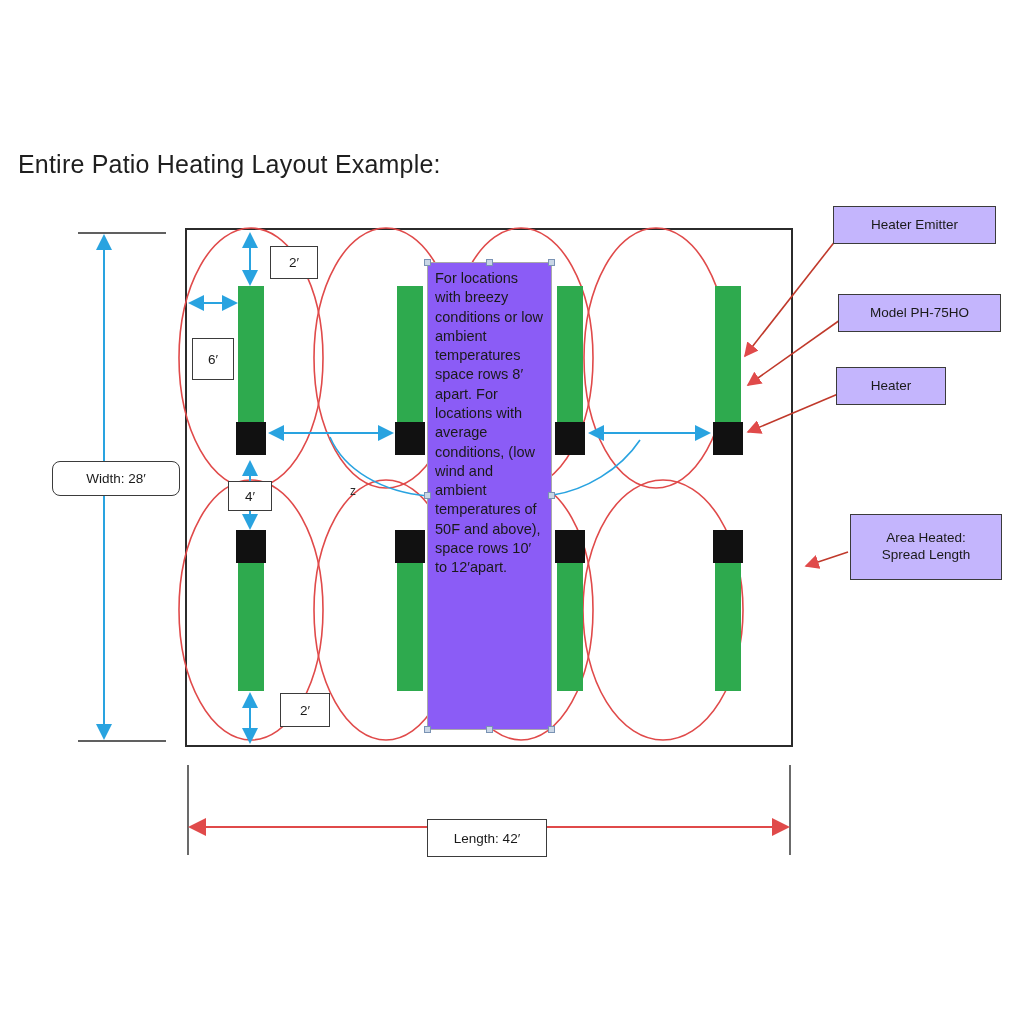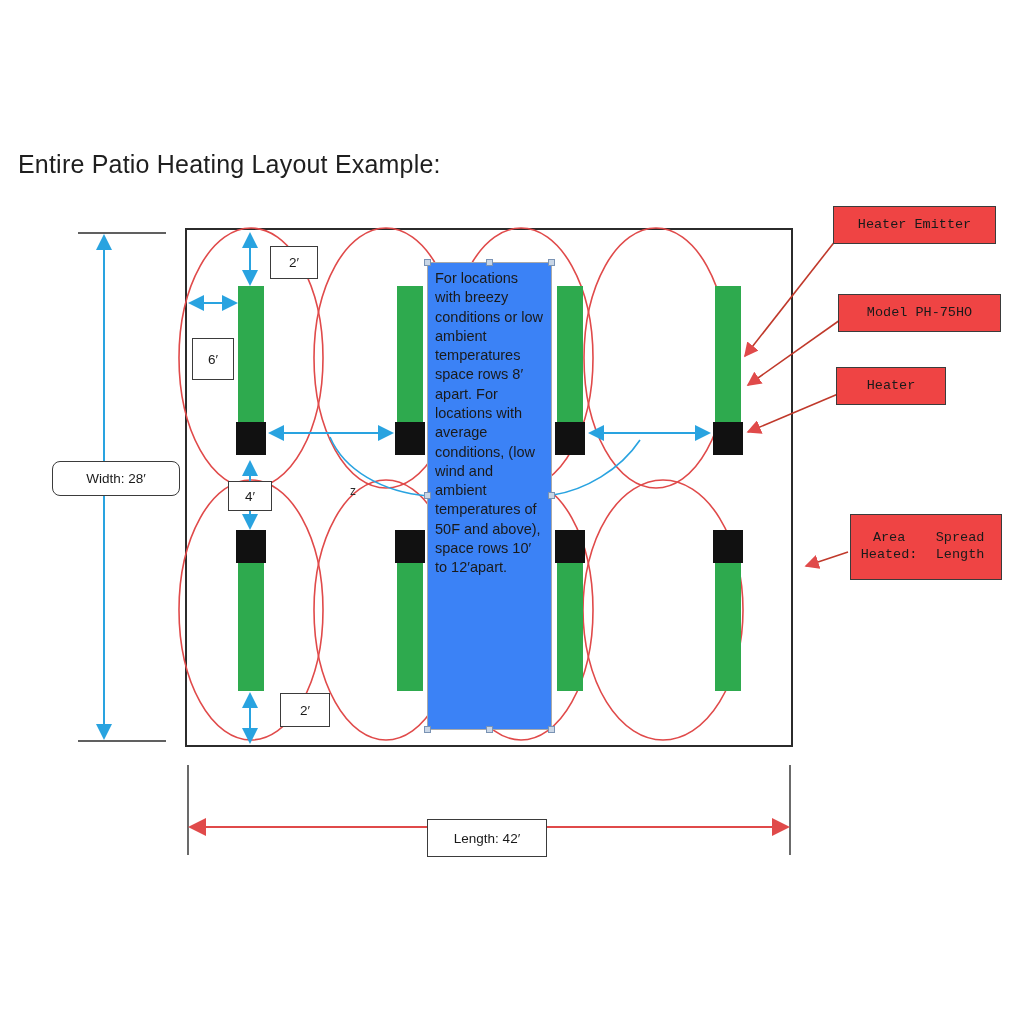--- a/index.html
+++ b/index.html
@@ -33,52 +33,51 @@
   svg#diagram {
     position: absolute;
     left: 0;
     top: 0;
     width: 1024px;
     height: 1024px;
   }
   
   .boxlabel {
     position: absolute;
-    background: #ef4444;
+    background: #c4b5fd;
     border: 1px solid #3b3b3b;
     box-sizing: border-box;
     display: flex;
     align-items: center;
     justify-content: center;
     text-align: center;
     font-size: 13.5px;
     color: #1a1a1a;
     line-height: 1.25;
     padding: 10px 4px;
-    font-family: Liberation Mono, monospace;
   }
   .dimlabel {
     position: absolute;
     background: #ffffff;
     border: 1px solid #3b3b3b;
     box-sizing: border-box;
     display: flex;
     align-items: center;
     justify-content: center;
     font-size: 13.5px;
     color: #1a1a1a;
   }
   
   #textframe {
     position: absolute;
     left: 427px;
     top: 262px;
     width: 125px;
     height: 468px;
-    background: #3b82f6;
+    background: #8b5cf6;
     border: 1px solid #a9a9a9;
     box-sizing: border-box;
     padding: 6px 6px 4px 7px;
     font-size: 14.5px;
     line-height: 1.33;
     color: #1a1a1a;
     overflow: hidden;
   }
   .handle {
     position: absolute;
@@ -199,21 +198,21 @@
       <line x1="848" y1="552" x2="806" y2="566" marker-end="url(#arrRed)"></line>
     </g>
   </svg>
 
   <div class="boxlabel" style="left:833px; top:206px; width:163px; height:38px;">Heater Emitter</div>
 
   <div class="boxlabel" style="left:838px; top:294px; width:163px; height:38px;text-align:center;">Model PH-75HO</div>
 
   <div class="boxlabel" style="left:836px; top:367px; width:110px; height:38px;">Heater</div>
 
-  <div class="boxlabel" style="left:850px; top:514px; width:152px; height:66px; flex-direction:row;">
+  <div class="boxlabel" style="left:850px; top:514px; width:152px; height:66px; flex-direction:column;">
     <span>Area Heated:</span>
     <span>Spread Length</span>
   </div>
 
   <div class="dimlabel" style="left:52px; top:461px; width:128px; height:35px;border-radius:8px;">Width: 28′</div>
 
   <div class="dimlabel" style="left:427px; top:819px; width:120px; height:38px;">Length: 42′</div>
 
   <div class="dimlabel" style="left:270px; top:246px; width:48px; height:33px;">2′</div>
 

